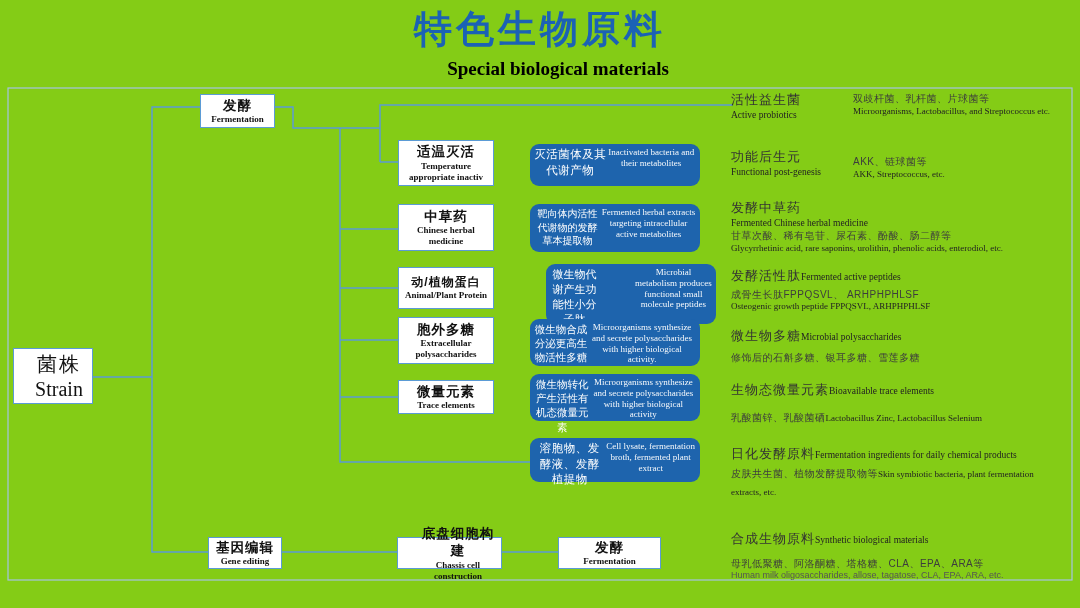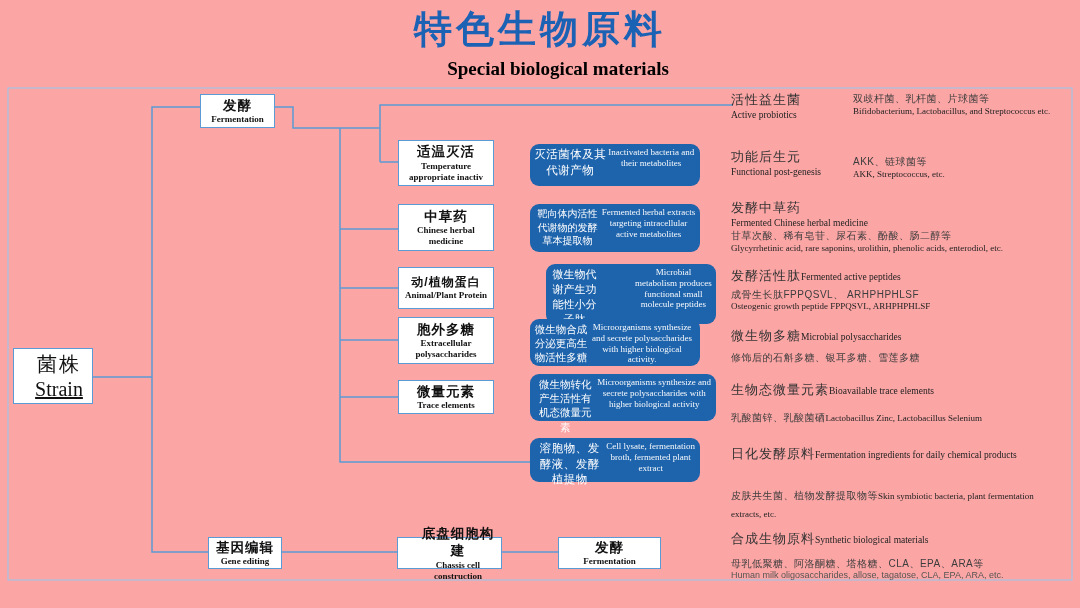--- a/index.html
+++ b/index.html
@@ -1,30 +1,30 @@
 <!DOCTYPE html>
 <html><head>
 <meta charset="utf-8">
 <style>
   html,body{margin:0;padding:0;background:#fff;}
-  #canvas{position:relative;width:1080px;height:608px;background:#fca5a5;overflow:hidden;
+  #canvas{position:relative;width:1080px;height:608px;background:#84cc16;overflow:hidden;
           font-family:"Liberation Sans",sans-serif;}
   .abs{position:absolute;box-sizing:border-box;}
   .title{left:0;top:4px;width:100%;text-align:center;color:#1b62b5;font-size:38px;
          font-weight:bold;letter-spacing:4px;}
   .subtitle{left:0;top:58px;width:100%;text-align:center;color:#000;font-size:19px;
             font-weight:bold;font-family:"Liberation Serif",serif;padding-left:36px;}
   svg.lines{left:0;top:0;pointer-events:none;}
   .wbox{background:#fff;border:1.6px solid #5b9bd5;text-align:center;display:flex;
         flex-direction:column;justify-content:center;z-index:2;}
   .wbox .zh{font-weight:bold;font-size:13.5px;color:#111;line-height:1.3;letter-spacing:1px;}
   .wbox .en{font-weight:bold;font-size:9px;color:#111;line-height:1.2;
             font-family:"Liberation Serif",serif;}
   .strain .zh{font-size:20px;font-weight:normal;letter-spacing:2px;}
-  .strain .en{font-size:20px;font-weight:normal;text-decoration:underline;}
+  .strain .en{font-size:20px;font-weight:normal;}
   .bbox{background:#1e64ad;border-radius:9px;color:#fff;text-align:center;display:flex;
         flex-direction:row;justify-content:center;padding:3px 4px;z-index:2;}
   .bbox .zh{font-size:11.5px;line-height:1.35;letter-spacing:0.5px;}
   .bbox .en{font-size:9px;line-height:1.2;font-family:"Liberation Serif",serif;opacity:.96;}
   .bb2 .zh{font-size:10px;letter-spacing:0;}
   .bb3 .zh{font-size:11px;letter-spacing:0;}
   .bb4 .zh{font-size:10.5px;letter-spacing:0;}
   .bb5 .zh{font-size:10.5px;letter-spacing:0;}
   .rc{left:731px;color:#333;z-index:2;}
   .zh-h{font-size:13px;color:#333;letter-spacing:1px;line-height:1.3;}
@@ -122,37 +122,37 @@
     <div class="en">Fermented herbal extracts targeting intracellular active metabolites</div>
   </div>
   <div class="abs bbox bb3" style="left:546px;top:264px;width:170px;height:60px;gap:36px;">
     <div class="zh">微生物代谢产生功能性小分子肽</div>
     <div class="en">Microbial metabolism produces functional small molecule peptides</div>
   </div>
   <div class="abs bbox bb4" style="left:530px;top:319px;width:170px;height:47px;">
     <div class="zh">微生物合成分泌更高生物活性多糖</div>
     <div class="en">Microorganisms synthesize and secrete polysaccharides with higher biological activity.</div>
   </div>
-  <div class="abs bbox bb5" style="left:530px;top:374px;width:186px;height:47px;">
+  <div class="abs bbox bb5" style="left:530px;top:374px;width:170px;height:47px;">
     <div class="zh">微生物转化产生活性有机态微量元素</div>
     <div class="en">Microorganisms synthesize and secrete polysaccharides with higher biological activity</div>
   </div>
   <div class="abs bbox bb6" style="left:530px;top:438px;width:170px;height:44px;">
     <div class="zh">溶胞物、发酵液、发酵植提物</div>
     <div class="en">Cell lysate, fermentation broth, fermented plant extract</div>
   </div>
 
   <div class="abs rc two-col" style="top:92px;width:347px;">
     <div class="c1">
       <div class="zh-h">活性益生菌</div>
       <div class="en-h">Active probiotics</div>
     </div>
     <div class="c2">
       <div class="zh-d">双歧杆菌、乳杆菌、片球菌等</div>
-      <div class="en-d">Bifidobacterium, Lactobacillus, and Streptococcus etc.</div>
+      <div class="en-d">Microorganisms, Lactobacillus, and Streptococcus etc.</div>
     </div>
   </div>
 
   <div class="abs rc two-col" style="top:149px;width:347px;">
     <div class="c1">
       <div class="zh-h">功能后生元</div>
       <div class="en-h">Functional post-genesis</div>
     </div>
     <div class="c2" style="margin-top:6px;">
       <div class="zh-d">AKK、链球菌等</div>
@@ -188,21 +188,21 @@
     </div>
     <div style="margin-top:8px;">
       <span class="zh-d">乳酸菌锌、乳酸菌硒</span><span class="en-d">Lactobacillus Zinc, Lactobacillus Selenium</span>
     </div>
   </div>
 
   <div class="abs rc" style="top:444px;width:335px;">
     <div>
       <span class="zh-h">日化发酵原料</span><span class="inline-en">Fermentation ingredients for daily chemical products</span>
     </div>
-    <div style="margin-top:22px;">
+    <div style="margin-top:0;">
       <span class="zh-d">皮肤共生菌、植物发酵提取物等</span><span class="en-d">Skin symbiotic bacteria, plant fermentation extracts, etc.</span>
     </div>
   </div>
 
   <div class="abs rc" style="top:529px;width:335px;">
     <div>
       <span class="zh-h">合成生物原料</span><span class="inline-en">Synthetic biological materials</span>
     </div>
     <div class="zh-d" style="margin-top:9px;">母乳低聚糖、阿洛酮糖、塔格糖、CLA、EPA、ARA等</div>
     <div class="en-d en-sans" style="width:312px;">Human milk oligosaccharides, allose, tagatose, CLA, EPA, ARA, etc.</div>

